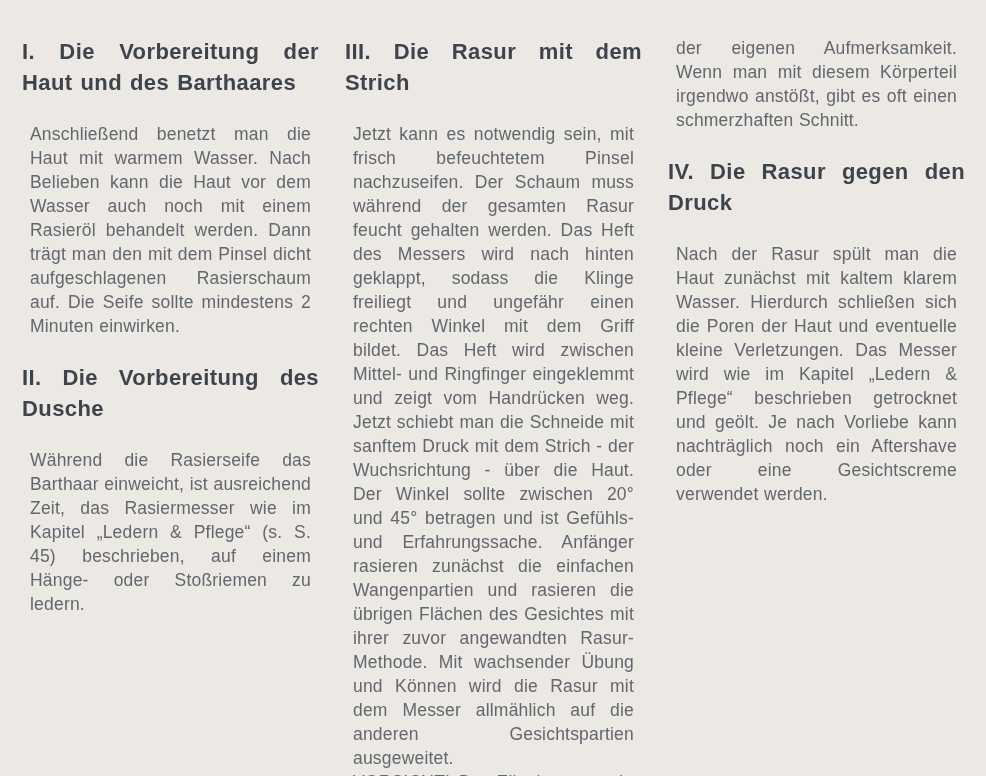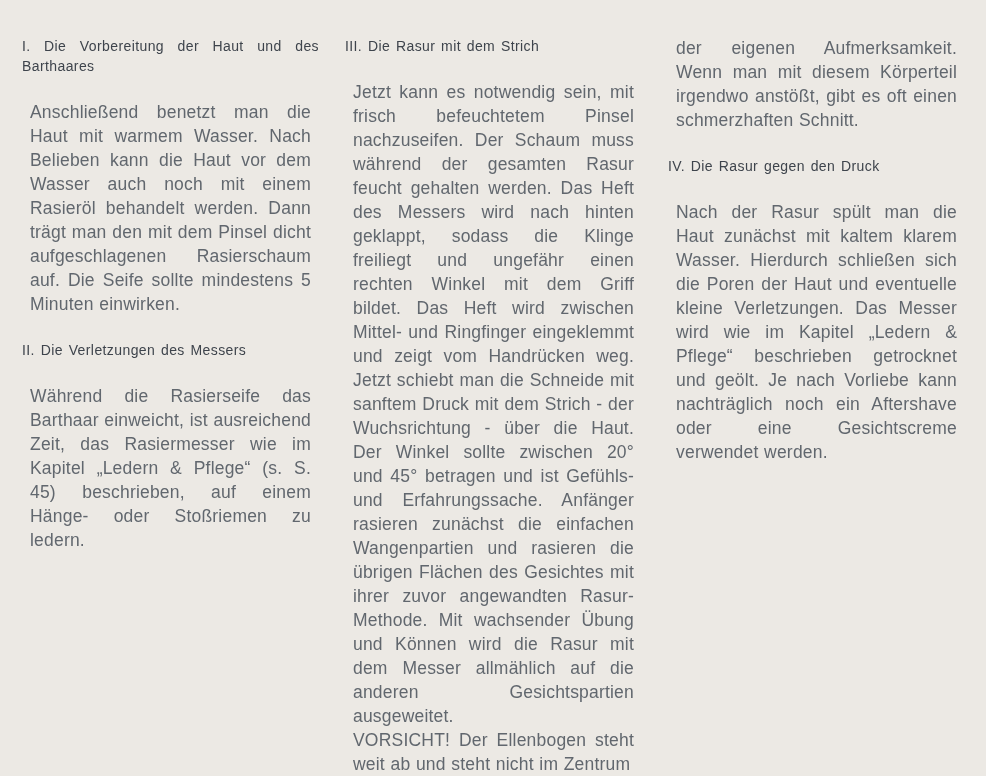--- a/index.html
+++ b/index.html
@@ -20,23 +20,23 @@
     display: flex;
     gap: 26px;
     height: 100%;
   }
   .col {
     flex: 1 1 0;
     min-width: 0;
   }
   .h {
     margin: 24px 0 0;
-    font-size: 14px;
-    line-height: 20px;
-    font-weight: normal;
+    font-size: 22px;
+    line-height: 31px;
+    font-weight: bold;
     color: var(--head, #3E444C);
     text-align: justify;
     letter-spacing: 0.4px;
     word-spacing: 1.5px;
   }
   .p {
     margin: 24px 8px 0;
     font-size: 17.5px;
     line-height: 24px;
     font-weight: normal;
@@ -50,22 +50,22 @@
   .col > :first-child { margin-top: 0; }
 </style>
 </head>
 <body>
 
 <div class="page">
   <div class="cols">
 
     <div class="col">
       <div class="h">I. Die Vorbereitung der Haut und des Barthaares</div>
-      <div class="p">Anschließend benetzt man die Haut mit warmem Wasser. Nach Belieben kann die Haut vor dem Wasser auch noch mit einem Rasieröl behandelt werden. Dann trägt man den mit dem Pinsel dicht aufgeschlagenen Rasierschaum auf. Die Seife sollte mindestens 5 Minuten einwirken.</div>
-      <div class="h">II. Die Verletzungen des Messers</div>
+      <div class="p">Anschließend benetzt man die Haut mit warmem Wasser. Nach Belieben kann die Haut vor dem Wasser auch noch mit einem Rasieröl behandelt werden. Dann trägt man den mit dem Pinsel dicht aufgeschlagenen Rasierschaum auf. Die Seife sollte mindestens 2 Minuten einwirken.</div>
+      <div class="h">II. Die Vorbereitung des Dusche</div>
       <div class="p">Während die Rasierseife das Barthaar einweicht, ist ausreichend Zeit, das Rasiermesser wie im Kapitel „Ledern &amp; Pflege“ (s. S. 45) beschrieben, auf einem Hänge- oder Stoßriemen zu ledern.</div>
     </div>
 
     <div class="col">
       <div class="h">III. Die Rasur mit dem Strich</div>
       <div class="p">Jetzt kann es notwendig sein, mit frisch befeuchtetem Pinsel nachzuseifen. Der Schaum muss während der gesamten Rasur feucht gehalten werden. Das Heft des Messers wird nach hinten geklappt, sodass die Klinge freiliegt und ungefähr einen rechten Winkel mit dem Griff bildet. Das Heft wird zwischen Mittel- und Ringfinger eingeklemmt und zeigt vom Handrücken weg. Jetzt schiebt man die Schneide mit sanftem Druck mit dem Strich - der Wuchsrichtung -  über die Haut. Der Winkel sollte zwischen 20° und 45° betragen und ist Gefühls- und Erfahrungssache. Anfänger rasieren zunächst die einfachen Wangenpartien und rasieren die übrigen Flächen des Gesichtes mit ihrer zuvor angewandten Rasur-Methode. Mit wachsender Übung und Können wird die Rasur mit dem Messer allmählich auf die anderen Gesichtspartien ausgeweitet.
 VORSICHT! Der Ellenbogen steht weit ab und steht nicht im Zentrum</div>
     </div>
 
     <div class="col">

